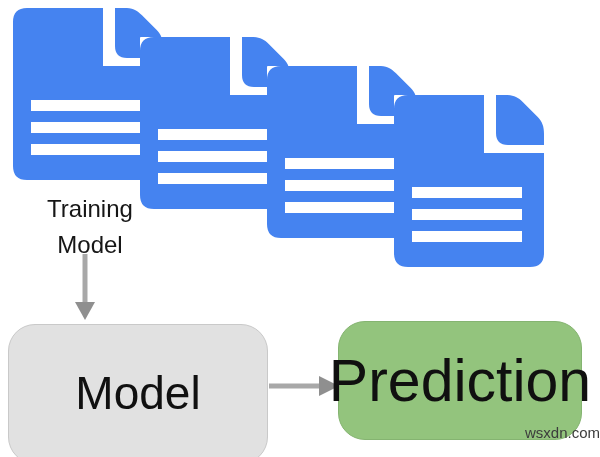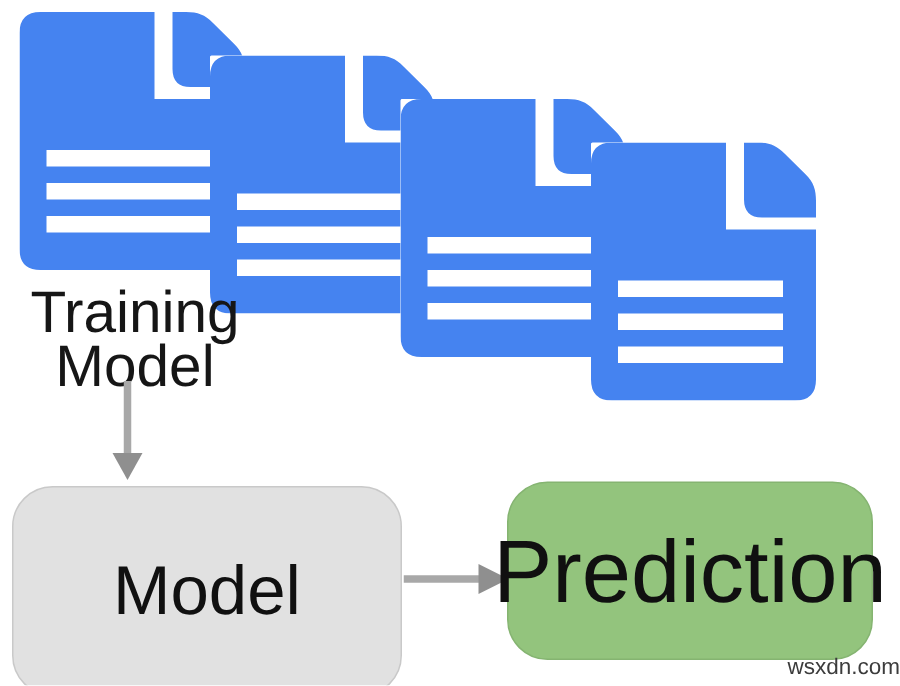--- a/index.html
+++ b/index.html
@@ -18,21 +18,21 @@
   .doc { position: absolute; width: 150px; height: 172px; }
   .doc.d1 { left: 13px;  top: 8px;  }
   .doc.d2 { left: 140px; top: 37px; }
   .doc.d3 { left: 267px; top: 66px; }
   .doc.d4 { left: 394px; top: 95px; }
 
   .label-training {
     position: absolute;
     left: 20px; top: 191px; width: 140px;
     text-align: center;
-    font-size: 39px;
+    font-size: 24px;
     line-height: 36px;
     color: #161616;
   }
 
   .arrow-down  { position: absolute; left: 73px;  top: 254px; }
   .arrow-right { position: absolute; left: 269px; top: 373px; }
 
   .node {
     position: absolute;
     display: flex;
@@ -52,21 +52,21 @@
   .prediction {
     left: 338px; top: 321px; width: 244px; height: 119px;
     background: #93c47d;
     border: 1px solid #85b471;
     border-radius: 27px;
   }
   .pred-label { font-size: 59px; color: #101010; }
 
   .watermark {
     position: absolute;
-    left: 525px; top: 436px;
+    left: 525px; top: 424px;
     font-size: 15px;
     color: #3c3c3c;
   }
 </style>
 </head>
 <body>
 
 <div class="stage">
 
   <svg class="doc d1" viewBox="0 0 150 172" aria-hidden="true">

